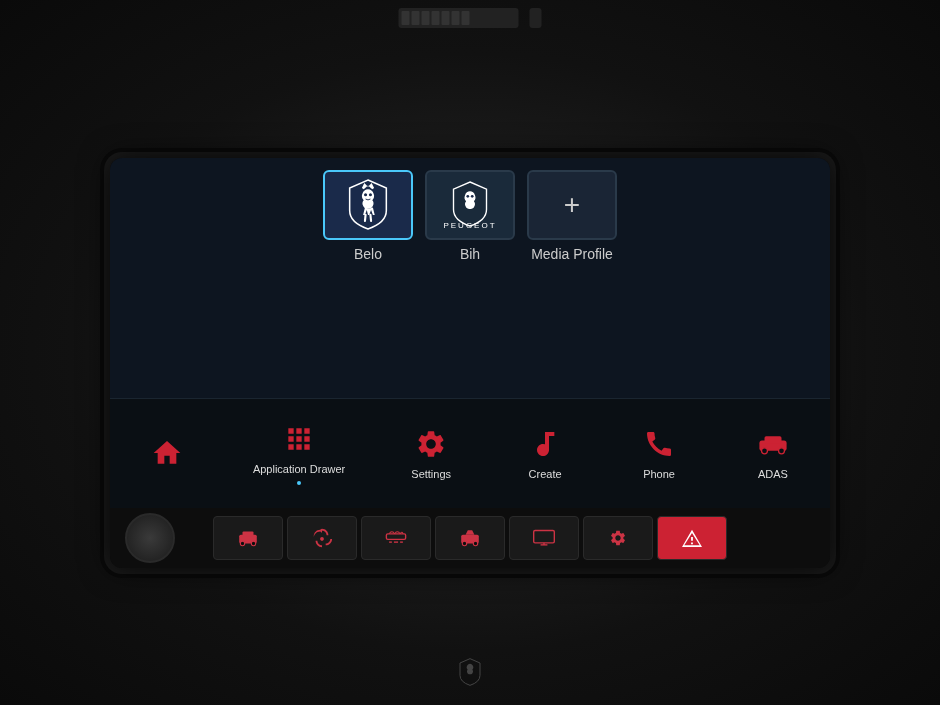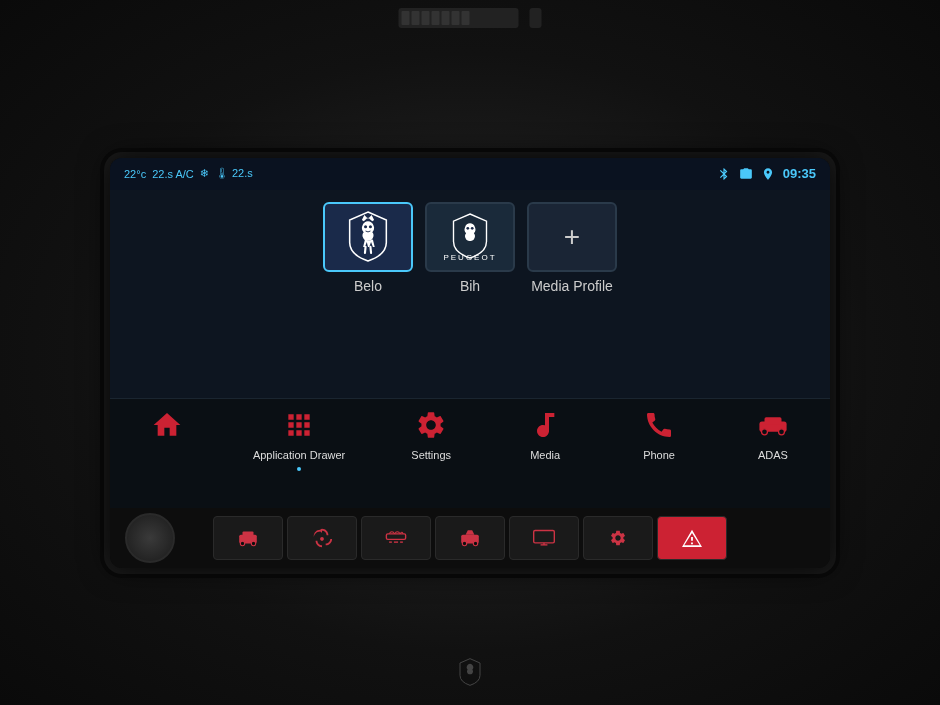--- a/index.html
+++ b/index.html
@@ -149,21 +149,21 @@
       color: #ccc;
       font-weight: 300;
     }
 
     
     .nav-bar {
       width: 720px;
       height: 110px;
       background: #0a0f14;
       display: flex;
-      align-items: flex-start;
+      align-items: center;
       justify-content: space-around;
       border-top: 1px solid #1a2530;
     }
 
     .nav-item {
       display: flex;
       flex-direction: column;
       align-items: center;
       gap: 6px;
       cursor: pointer;
@@ -257,46 +257,20 @@
       <div style="width:8px;height:14px;background:#333;border-radius:1px;"></div>
       <div style="width:8px;height:14px;background:#333;border-radius:1px;"></div>
     </div>
     <div style="width:12px;height:20px;background:#222;border-radius:3px;margin-left:8px;"></div>
   </div>
 
   <div class="screen-container" style="margin-top:20px;">
 
     <div class="main-screen">
 
-      <div class="status-bar">
-        <div class="status-left">
-          <span>22°c</span>
-          <span>22.s A/C</span>
-          <span>❄</span>
-          <span>🌡 22.s</span>
-        </div>
-        <div class="status-right">
-          <span>
-            <svg width="14" height="14" viewBox="0 0 24 24" fill="#4ac8fa">
-                <path d="M17.71 7.71L12 2h-1v7.59L6.41 5 5 6.41 10.59 12 5 17.59 6.41 19 11 14.41V22h1l5.71-5.71-4.3-4.29 4.3-4.29zM13 5.83l1.88 1.88L13 9.59V5.83zm1.88 10.46L13 18.17v-3.76l1.88 1.88z"></path>
-              </svg>
-          </span>
-          <span>
-            <svg width="14" height="14" viewBox="0 0 24 24" fill="#4ac8fa">
-                <path d="M12 15c1.66 0 3-1.34 3-3s-1.34-3-3-3-3 1.34-3 3 1.34 3 3 3zm0-4c.55 0 1 .45 1 1s-.45 1-1 1-1-.45-1-1 .45-1 1-1zM20 4h-3.17L15 2H9L7.17 4H4c-1.1 0-2 .9-2 2v12c0 1.1.9 2 2 2h16c1.1 0 2-.9 2-2V6c0-1.1-.9-2-2-2z"></path>
-              </svg>
-          </span>
-          <span>
-            <svg width="14" height="14" viewBox="0 0 24 24" fill="#4ac8fa">
-                <path d="M12 2C8.13 2 5 5.13 5 9c0 5.25 7 13 7 13s7-7.75 7-13c0-3.87-3.13-7-7-7zm0 9.5c-1.38 0-2.5-1.12-2.5-2.5s1.12-2.5 2.5-2.5 2.5 1.12 2.5 2.5-1.12 2.5-2.5 2.5z"></path>
-              </svg>
-          </span>
-          <span class="time-display">09:35</span>
-        </div>
-      </div>
 
       <div class="profile-section">
 
         <div class="profiles-row">
 
           <div class="profile-item">
             <div class="profile-avatar selected">
               <svg class="lion-icon" viewBox="0 0 80 90" fill="white">
 
                 <path d="M40 5 L70 18 L70 55 Q70 75 40 85 Q10 75 10 55 L10 18 Z" fill="none" stroke="white" stroke-width="2.5"></path>
@@ -372,21 +346,21 @@
         </div>
         <span class="nav-label">Settings</span>
       </div>
 
       <div class="nav-item">
         <div class="nav-icon">
           <svg width="32" height="32" viewBox="0 0 24 24" fill="#cc2233">
             <path d="M12 3v9.28a4.39 4.39 0 0 0-1.5-.28C8.01 12 6 14.01 6 16.5S8.01 21 10.5 21c2.31 0 4.2-1.75 4.45-4H15V6h4V3h-7z"></path>
           </svg>
         </div>
-        <span class="nav-label">Media</span>
+        <span class="nav-label">Create</span>
       </div>
 
       <div class="nav-item">
         <div class="nav-icon">
           <svg width="32" height="32" viewBox="0 0 24 24" fill="#cc2233">
             <path d="M20.01 15.38c-1.23 0-2.42-.2-3.53-.56a.977.977 0 0 0-1.01.24l-1.57 1.97c-2.83-1.35-5.48-3.9-6.89-6.83l1.95-1.66c.27-.28.35-.67.24-1.02-.37-1.11-.56-2.3-.56-3.53 0-.54-.45-.99-.99-.99H4.19C3.65 3 3 3.24 3 3.99 3 13.28 10.73 21 20.01 21c.71 0 .99-.63.99-1.18v-3.45c0-.54-.45-.99-.99-.99z"></path>
           </svg>
         </div>
         <span class="nav-label">Phone</span>
       </div>

